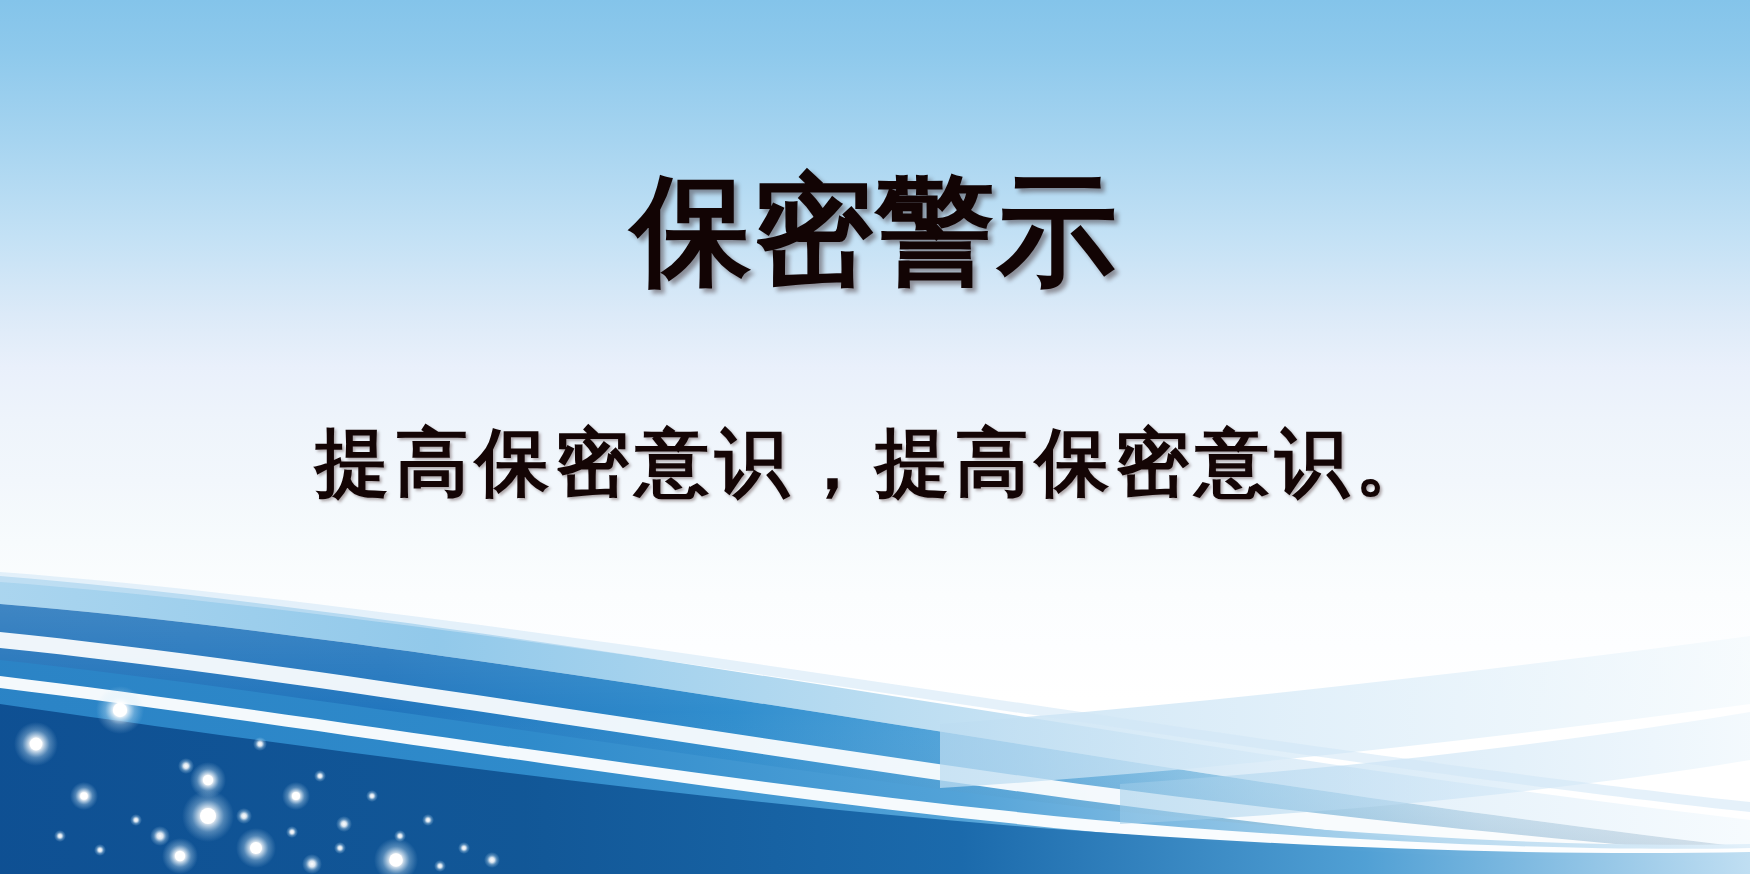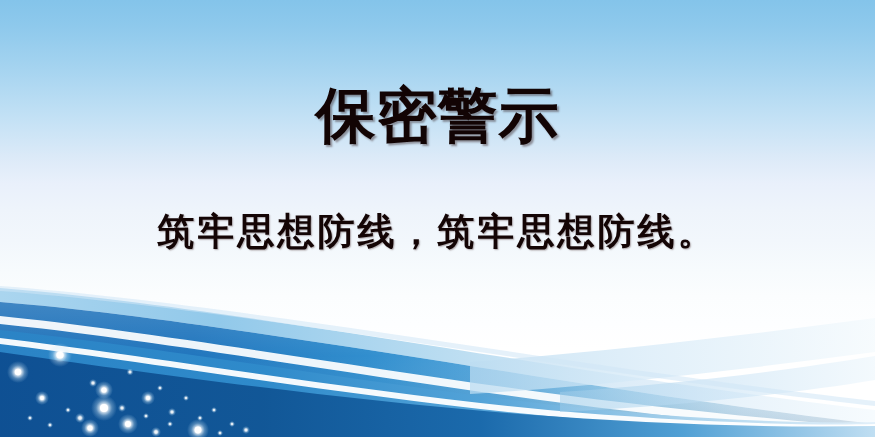--- a/index.html
+++ b/index.html
@@ -215,16 +215,16 @@
       <circle cx="232" cy="424" r="3" fill="url(#gSpark)"></circle>
       <circle cx="246" cy="430" r="4" fill="url(#gSpark)"></circle>
       <circle cx="220" cy="433" r="3" fill="url(#gSpark)"></circle>
       <circle cx="68" cy="410" r="3" fill="url(#gSpark)"></circle>
       <circle cx="30" cy="418" r="3" fill="url(#gSpark)"></circle>
     </g>
   </svg>
 
   <div id="text-layer">
     <div id="page-title">保密警示</div>
-    <div id="page-subtitle">筑牢思想防线，筑牢思想防线。</div>
+    <div id="page-subtitle">提高保密意识，提高保密意识。</div>
   </div>
 
 </div>
 
 </body></html>

